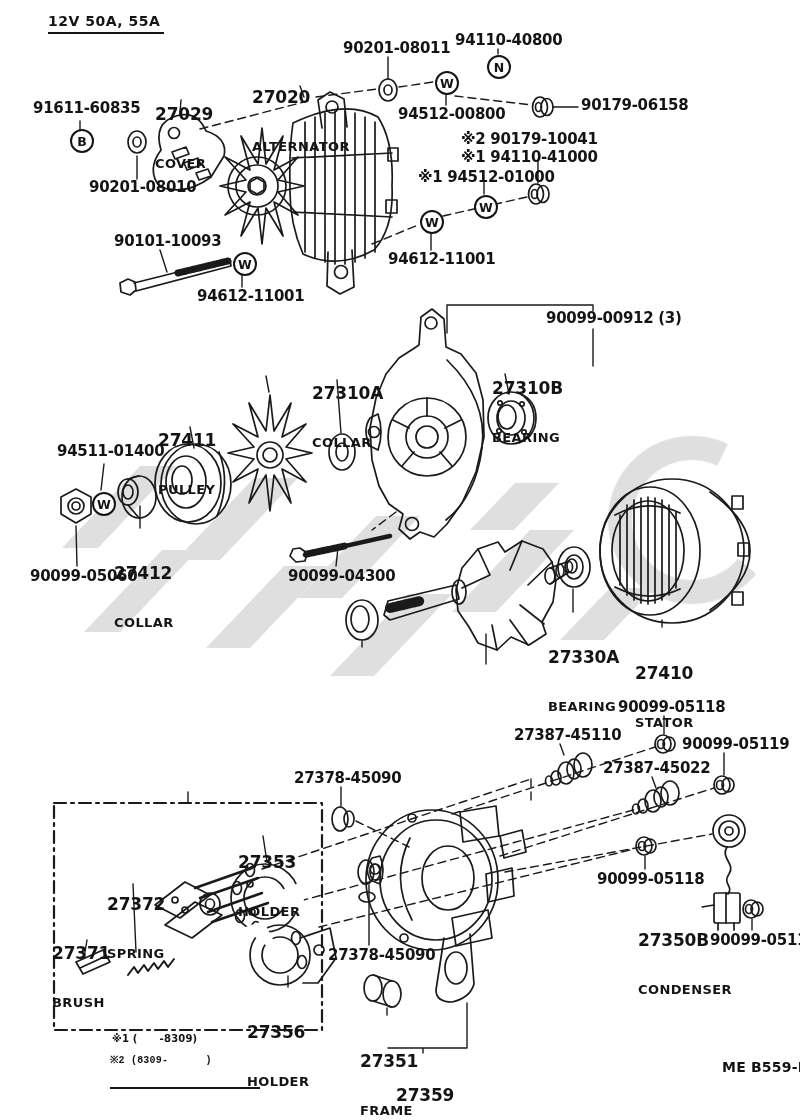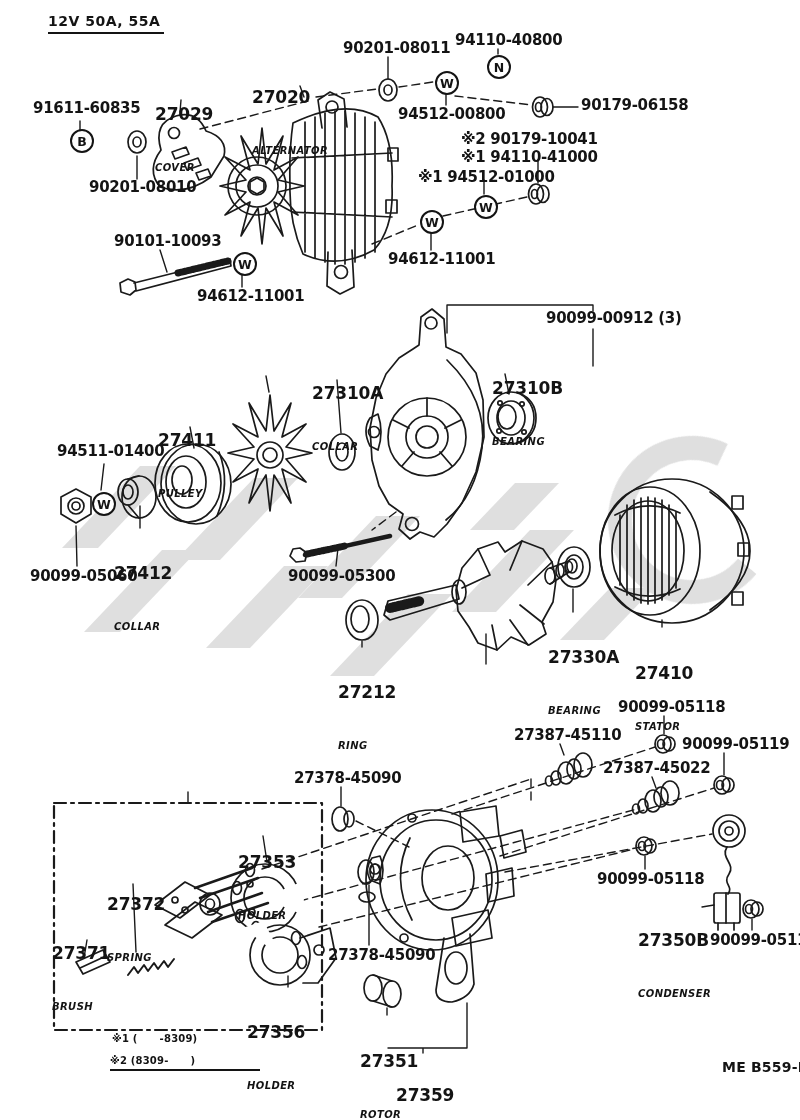--- a/index.html
+++ b/index.html
@@ -2,24 +2,24 @@
 <html><head>
 <meta charset="utf-8">
 <style>
   html,body{margin:0;padding:0;background:#ffffff;}
   .stage{position:relative;width:800px;height:1120px;background:#fff;overflow:hidden;
          font-family:"DejaVu Sans","Liberation Sans",sans-serif;color:#141414;}
   .art{position:absolute;left:0;top:0;}
   .lbl{position:absolute;white-space:pre;font-weight:700;line-height:1.08;color:#141414;}
   .fnum{font-size:15px;letter-spacing:-0.3px;}
   .plabel .num{font-size:17px;letter-spacing:-0.2px;}
-  .plabel .sub{font-size:10px;letter-spacing:0.4px;margin-top:6px;font-style:italic;}
+  .plabel .sub{font-size:13px;letter-spacing:0.4px;margin-top:0px;}
   .title{font-size:14px;letter-spacing:0.5px;border-bottom:2.5px solid #141414;padding:0 4px 3px 0;}
   .note{font-size:10px;letter-spacing:0.2px;}
-  .note.u{border-bottom:2.2px solid #141414;padding-bottom:2px;min-width:150px;}
+  .note.u{border-bottom:2.2px solid #141414;padding-bottom:20px;min-width:150px;font-family:Liberation Mono, monospace;}
   .doccode{font-size:14px;letter-spacing:0.2px;}
   .sym{position:absolute;width:20px;height:20px;border:2.2px solid #141414;border-radius:50%;
        background:#fff;display:flex;align-items:center;justify-content:center;
        font-size:12.5px;font-weight:700;z-index:5;}
 </style>
 </head>
 <body>
 
 <div class="stage">
 
@@ -372,24 +372,20 @@
   <div class="sub">BEARING</div>
 </div>
 <div class="lbl plabel" style="left:158px;top:396px">
   <div class="num">27411</div>
   <div class="sub">PULLEY</div>
 </div>
 <div class="lbl plabel" style="left:114px;top:529px">
   <div class="num">27412</div>
   <div class="sub">COLLAR</div>
 </div>
-<div class="lbl plabel" style="left:338px;top:648px">
-  <div class="num">27212</div>
-  <div class="sub">RING</div>
-</div>
 <div class="lbl plabel" style="left:548px;top:613px">
   <div class="num">27330A</div>
   <div class="sub">BEARING</div>
 </div>
 <div class="lbl plabel" style="left:635px;top:629px">
   <div class="num">27410</div>
   <div class="sub">STATOR</div>
 </div>
 <div class="lbl plabel" style="left:238px;top:818px">
   <div class="num">27353</div>
@@ -406,21 +402,21 @@
 <div class="lbl plabel" style="left:247px;top:988px">
   <div class="num">27356</div>
   <div class="sub">HOLDER</div>
 </div>
 <div class="lbl plabel" style="left:638px;top:896px">
   <div class="num">27350B</div>
   <div class="sub">CONDENSER</div>
 </div>
 <div class="lbl plabel" style="left:360px;top:1017px">
   <div class="num">27351</div>
-  <div class="sub">ROTOR</div>
+  <div class="sub">FRAME</div>
 </div>
 <div class="lbl plabel" style="left:396px;top:1051px">
   <div class="num">27359</div>
   
 </div>
 
 <div class="lbl fnum" style="left:33px;top:100px">91611-60835</div>
 <div class="lbl fnum" style="left:89px;top:179px">90201-08010</div>
 <div class="lbl fnum" style="left:343px;top:40px">90201-08011</div>
 <div class="lbl fnum" style="left:455px;top:32px">94110-40800</div>
@@ -428,21 +424,21 @@
 <div class="lbl fnum" style="left:581px;top:97px">90179-06158</div>
 <div class="lbl fnum" style="left:461px;top:131px">※2 90179-10041</div>
 <div class="lbl fnum" style="left:461px;top:149px">※1 94110-41000</div>
 <div class="lbl fnum" style="left:418px;top:169px">※1 94512-01000</div>
 <div class="lbl fnum" style="left:114px;top:233px">90101-10093</div>
 <div class="lbl fnum" style="left:197px;top:288px">94612-11001</div>
 <div class="lbl fnum" style="left:388px;top:251px">94612-11001</div>
 <div class="lbl fnum" style="left:546px;top:310px">90099-00912 (3)</div>
 <div class="lbl fnum" style="left:57px;top:443px">94511-01400</div>
 <div class="lbl fnum" style="left:30px;top:568px">90099-05060</div>
-<div class="lbl fnum" style="left:288px;top:568px">90099-05300</div>
+<div class="lbl fnum" style="left:288px;top:568px">90099-04300</div>
 <div class="lbl fnum" style="left:618px;top:699px">90099-05118</div>
 <div class="lbl fnum" style="left:514px;top:727px">27387-45110</div>
 <div class="lbl fnum" style="left:682px;top:736px">90099-05119</div>
 <div class="lbl fnum" style="left:603px;top:760px">27387-45022</div>
 <div class="lbl fnum" style="left:294px;top:770px">27378-45090</div>
 <div class="lbl fnum" style="left:597px;top:871px">90099-05118</div>
 <div class="lbl fnum" style="left:328px;top:947px">27378-45090</div>
 <div class="lbl fnum" style="left:710px;top:932px">90099-05118</div>
 
 <div class="lbl note" style="left:112px;top:1034px">※1 (      -8309)</div>

